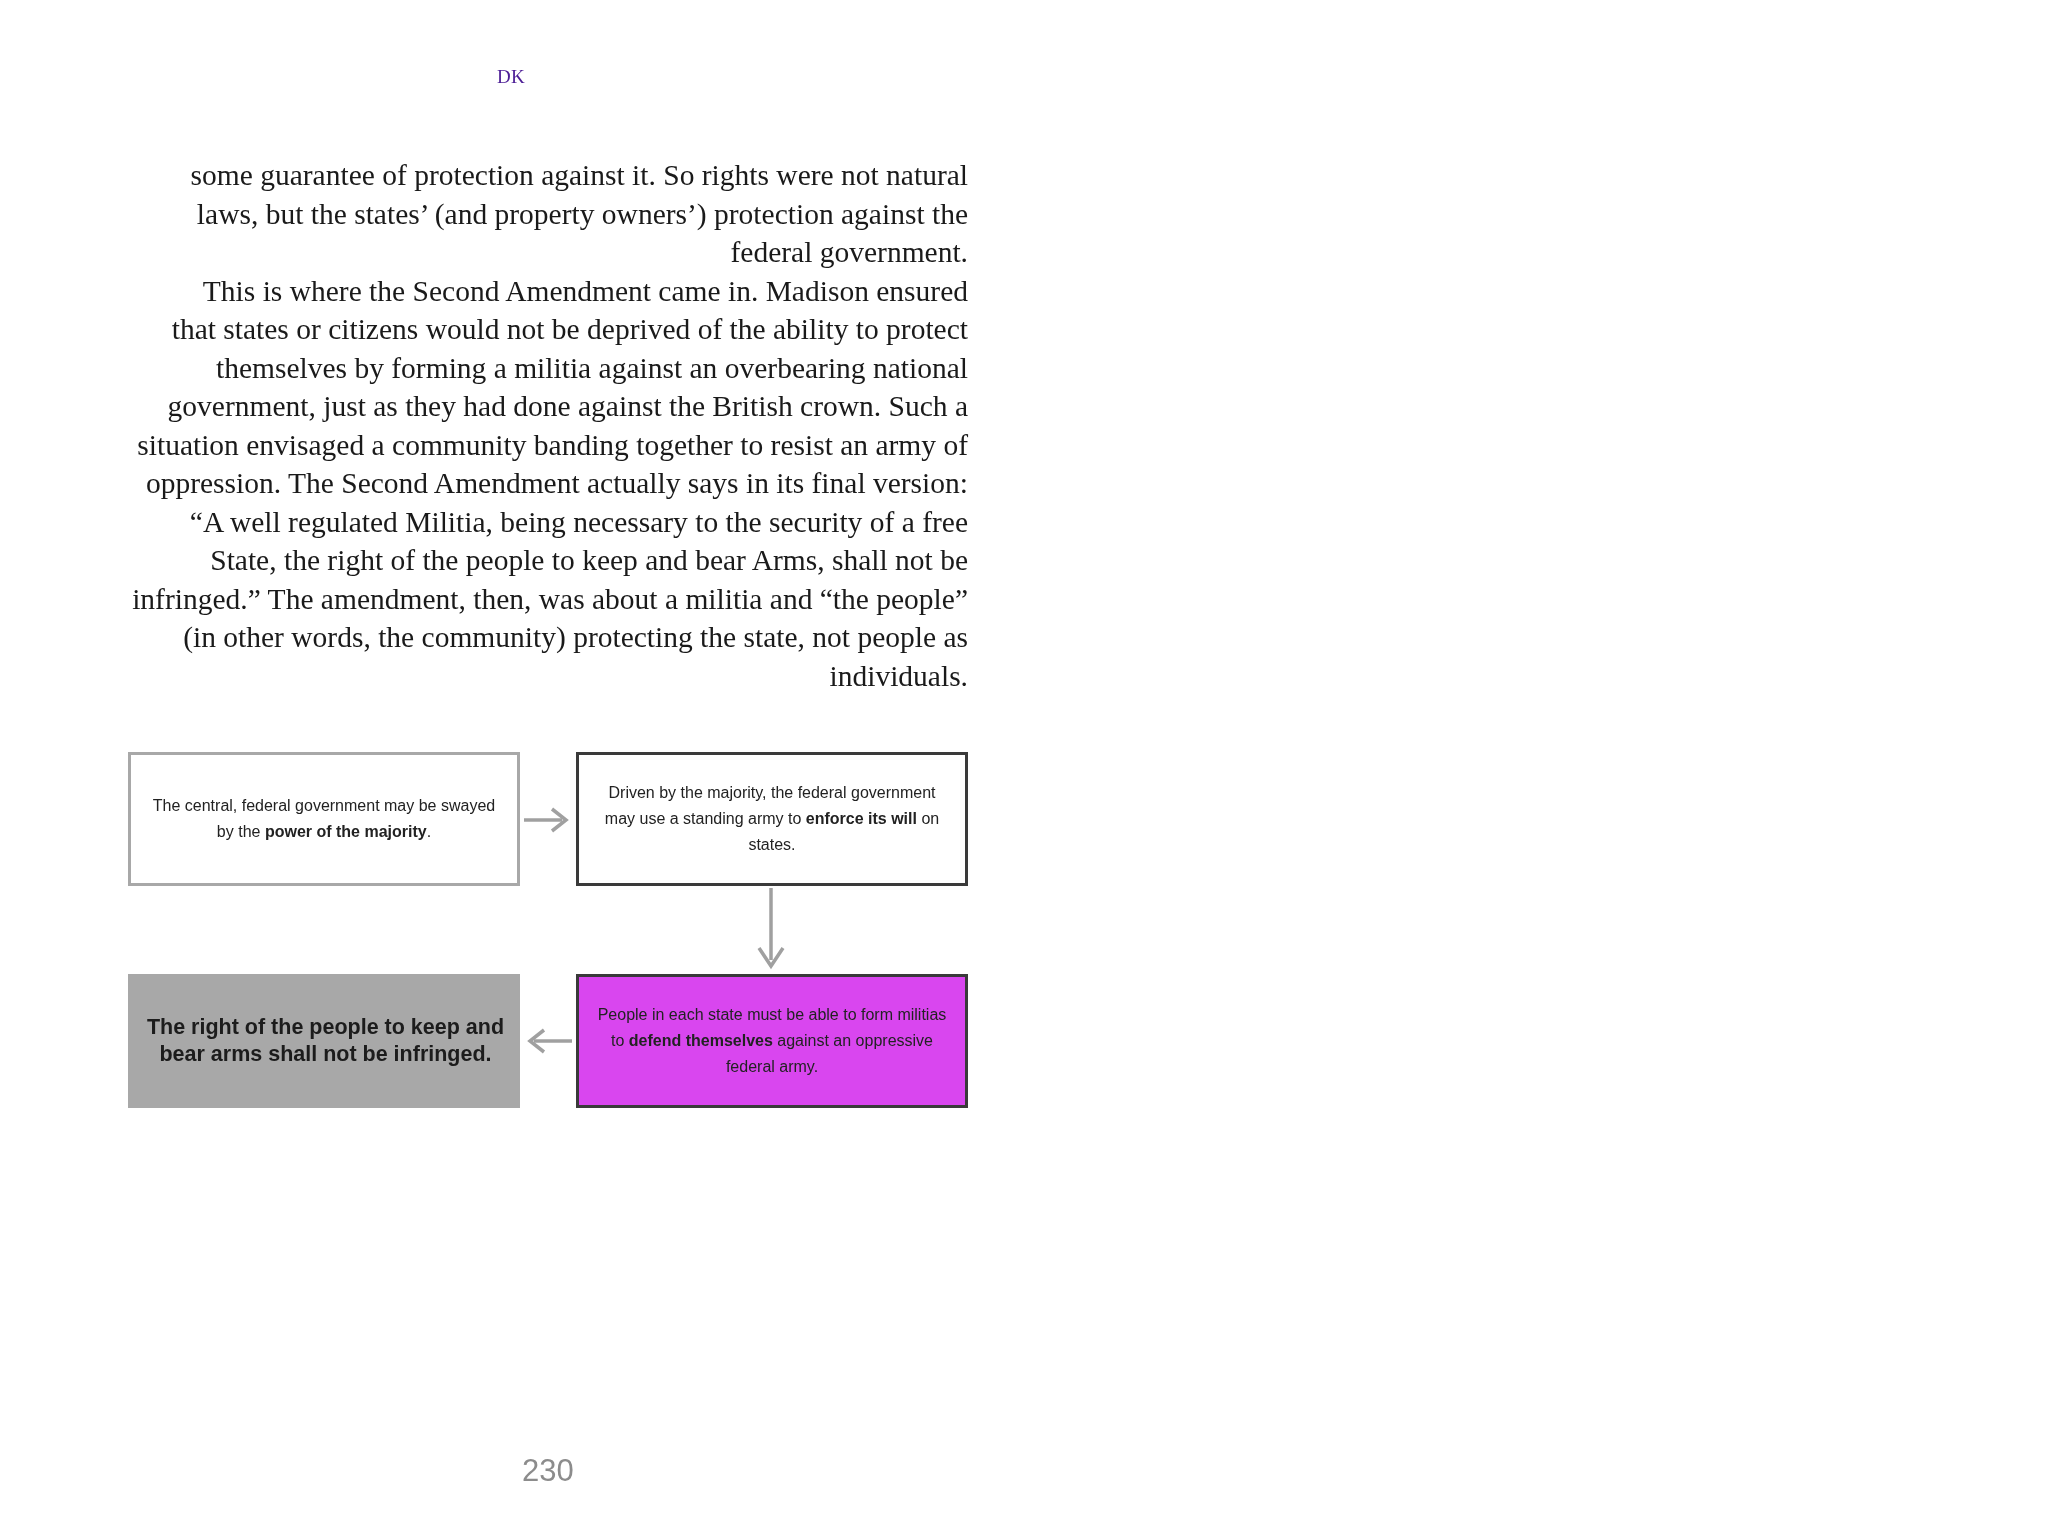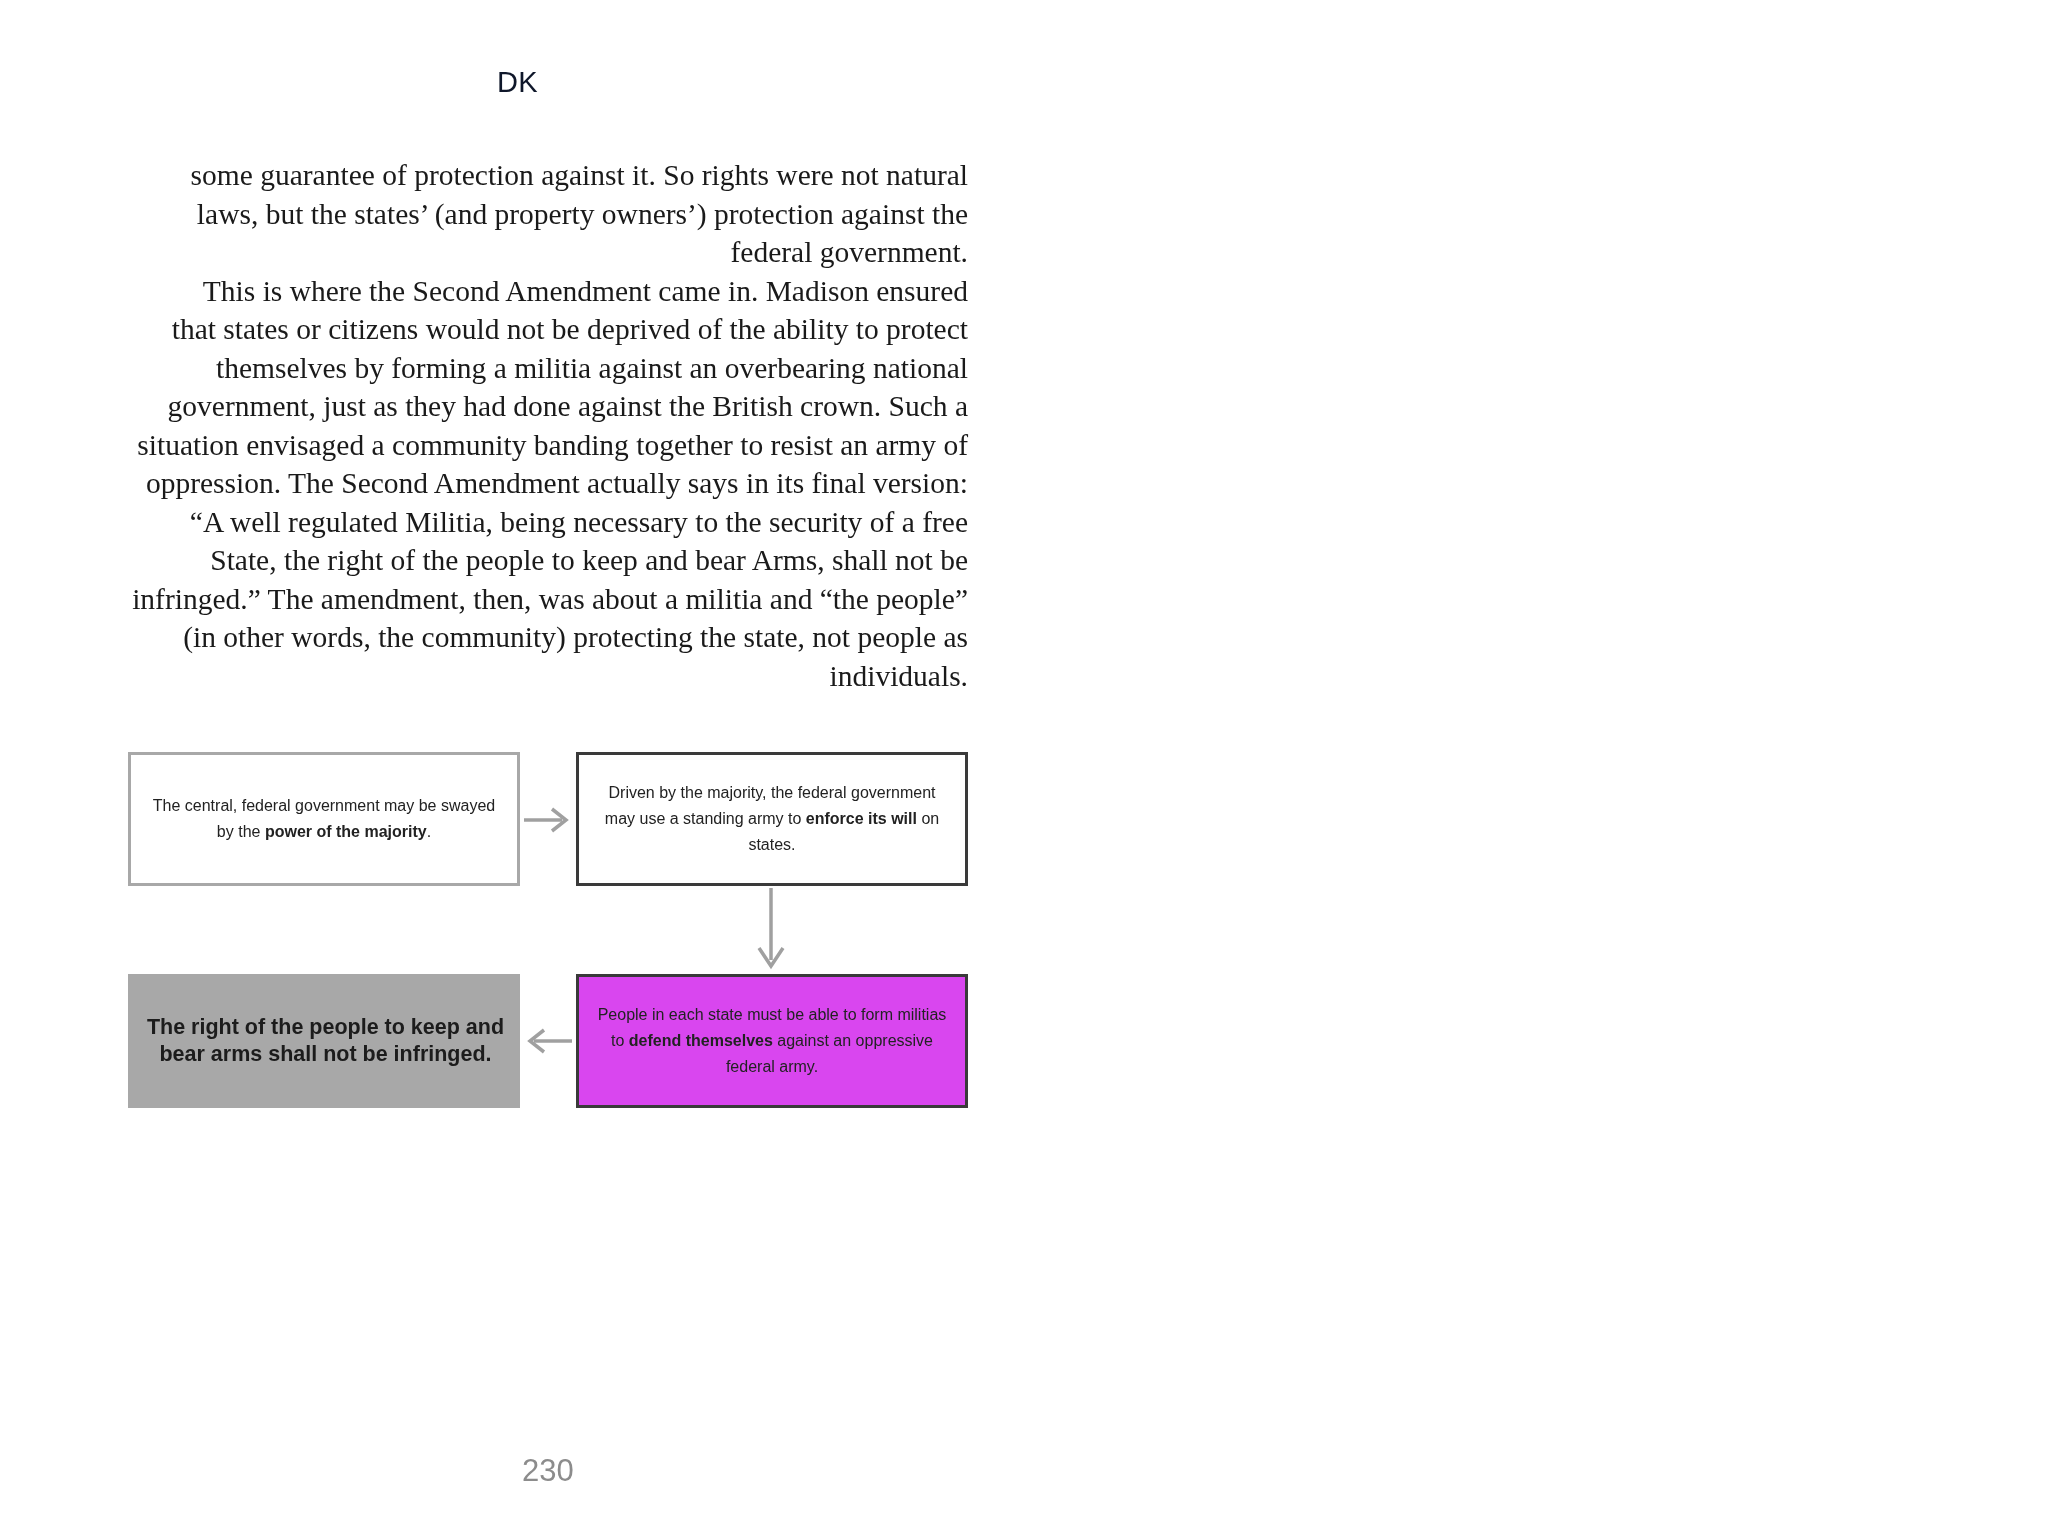--- a/index.html
+++ b/index.html
@@ -33,23 +33,23 @@
   }
   .page-right {
     left: 1024px;
     width: 1024px;
   }
 
   
   .runhead {
     position: absolute;
     top: 66px;
-    font-family: Liberation Sans, sans-serif;
-    font-size: 29px;
-    color: #0f172a;
+    font-family: Liberation Serif, serif;
+    font-size: 19px;
+    color: #4c1d95;
     letter-spacing: 0.2px;
   }
   .runhead-left { left: 497px; }
 
   
   .folio {
     position: absolute;
     bottom: 47px;
     font-family: "Liberation Sans", sans-serif;
     font-size: 31px;

